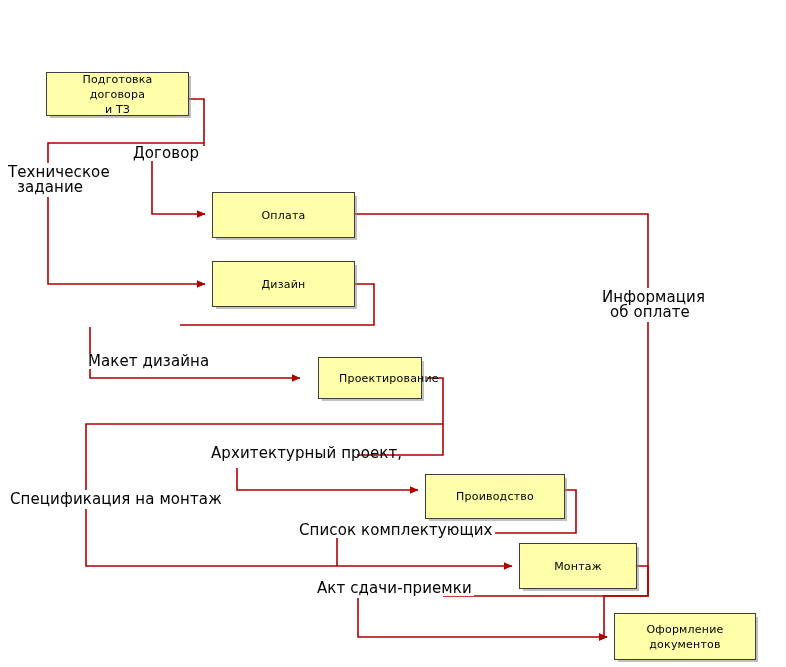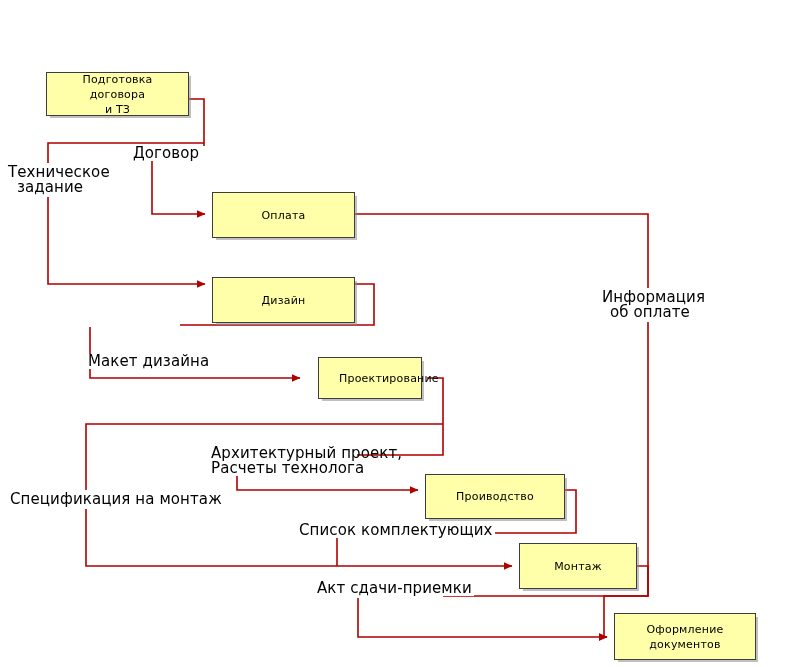--- a/index.html
+++ b/index.html
@@ -106,21 +106,21 @@
     <span>
       <span>Подготовка договора</span>
       <span>и ТЗ</span>
     </span>
   </div>
 
   <div class="node" style="left:212px; top:192px; width:143px; height:46px;">
     <span>Оплата</span>
   </div>
 
-  <div class="node" style="left:212px; top:261px; width:143px; height:46px;margin-top:16px;">
+  <div class="node" style="left:212px; top:261px; width:143px; height:46px;">
     <span>Дизайн</span>
   </div>
 
   <div class="node" style="left:318px; top:357px; width:104px; height:42px;">
     <span>Проектирование</span>
   </div>
 
   <div class="node" style="left:425px; top:474px; width:140px; height:45px;">
     <span>Проиводство</span>
   </div>
@@ -140,21 +140,20 @@
 
   <div class="edge-label center" style="left:6px; top:165px; width:84px;">
     <div>Техническое</div>
     <div>задание</div>
   </div>
 
   <div class="edge-label" style="left:86px; top:318px;margin-top:36px;">Макет дизайна</div>
 
   <div class="edge-label center" style="left:209px; top:446px; width:144px;">
     <div>Архитектурный проект,</div>
-    <div>Расчеты технолога</div>
   </div>
 
   <div class="edge-label" style="left:8px; top:492px;">Спецификация на монтаж</div>
 
   <div class="edge-label" style="left:297px; top:523px;">Список комплектующих</div>
 
   <div class="edge-label" style="left:315px; top:581px;">Акт сдачи-приемки</div>
 
   <div class="edge-label center" style="left:600px; top:290px; width:96px;">
     <div>Информация</div>

